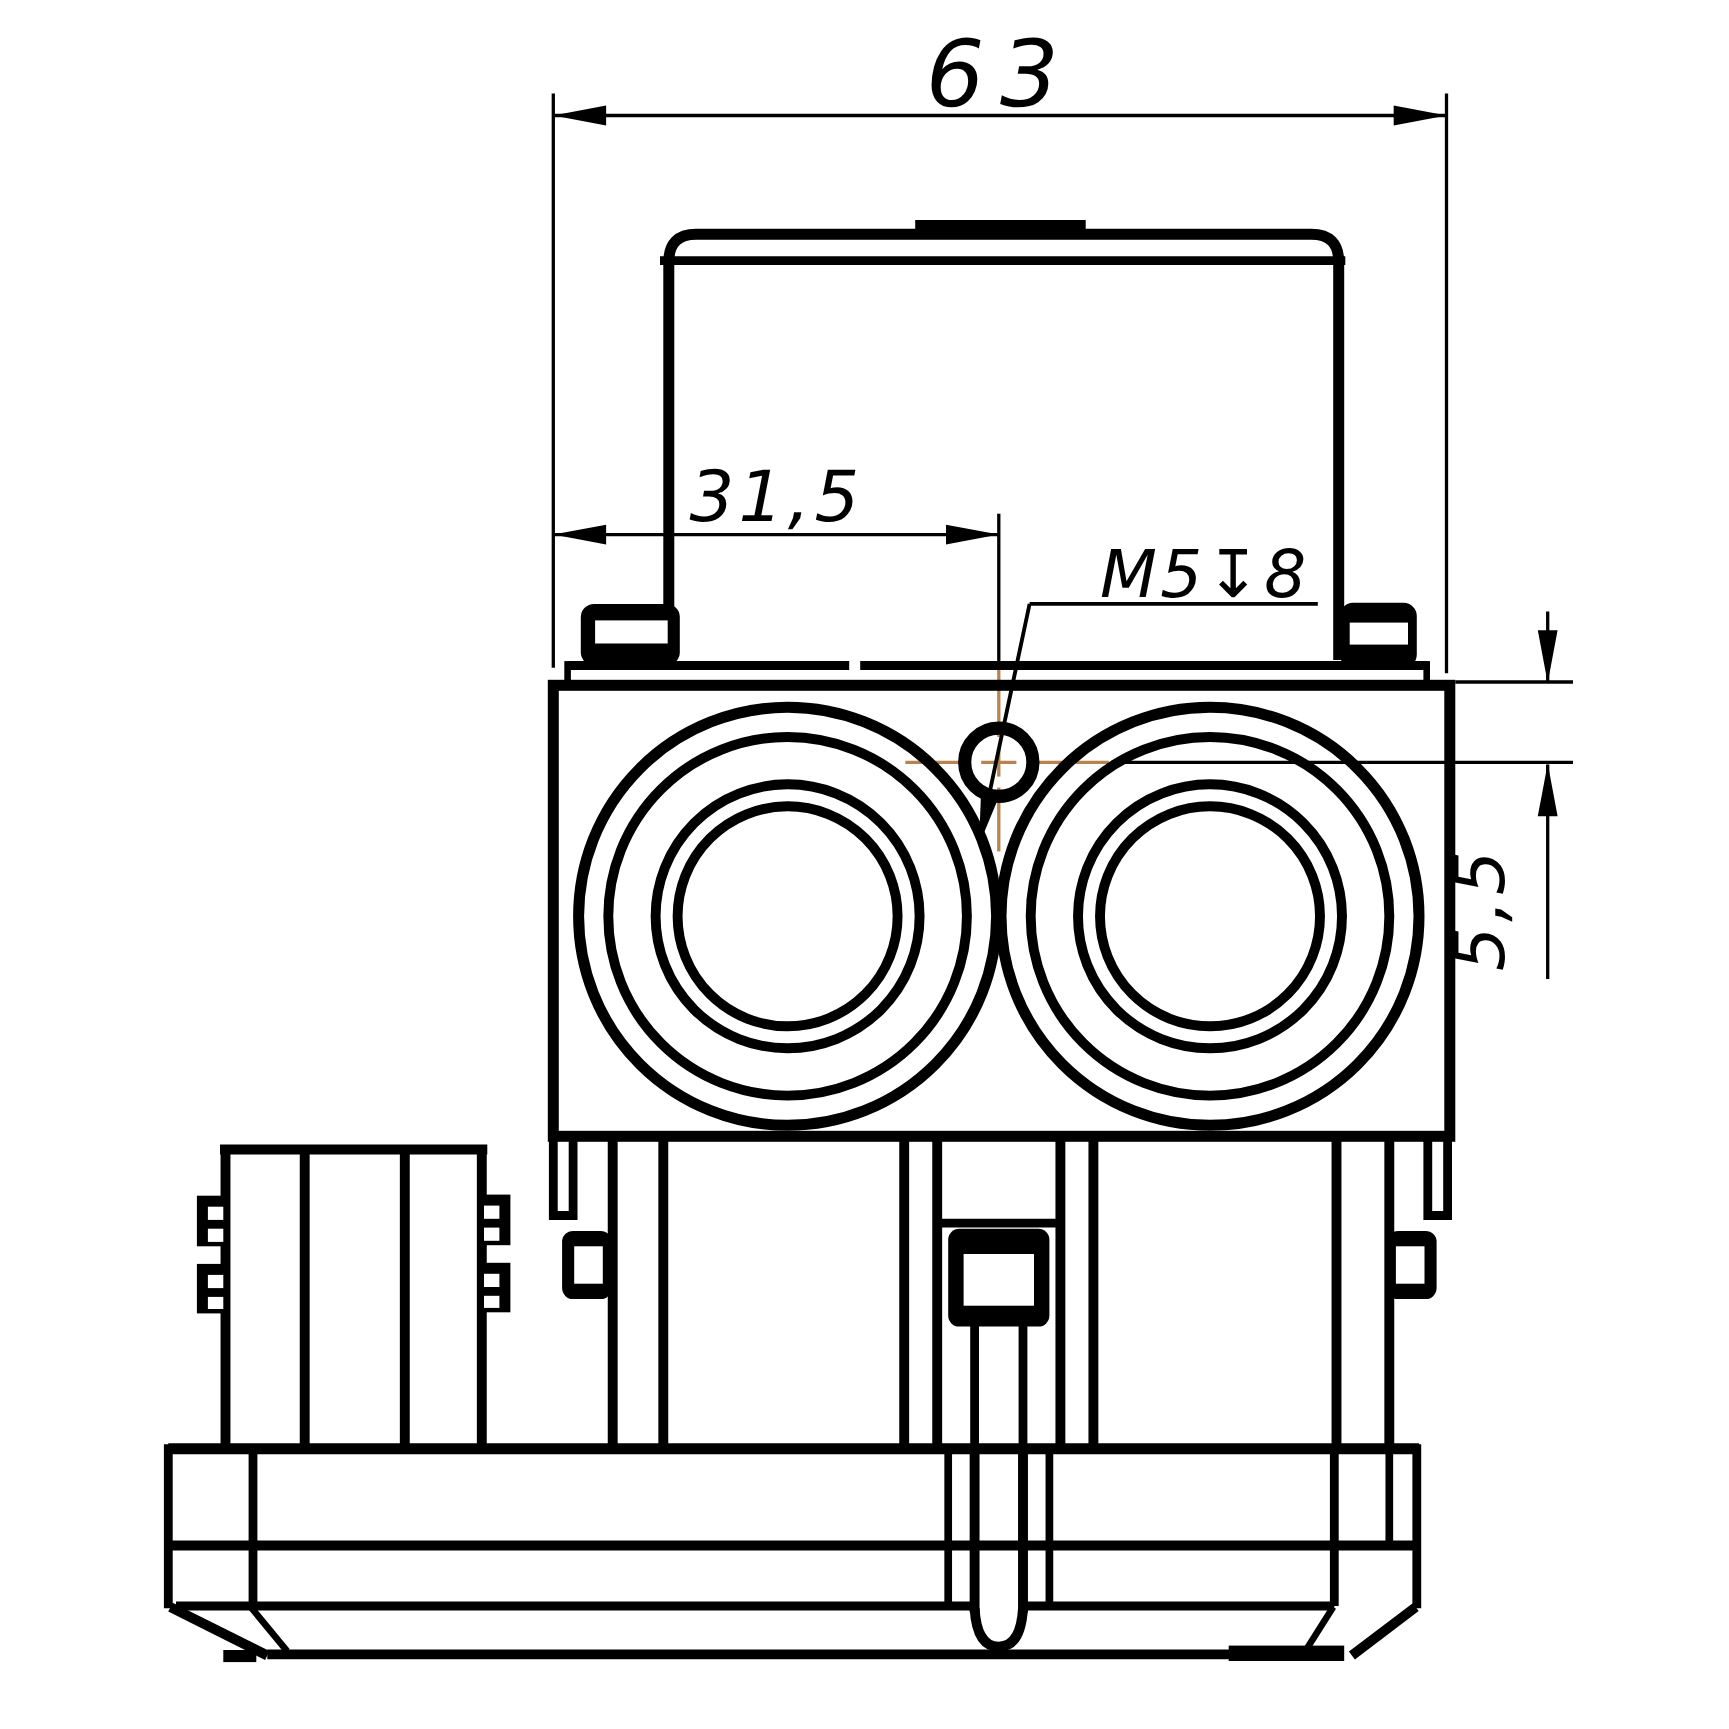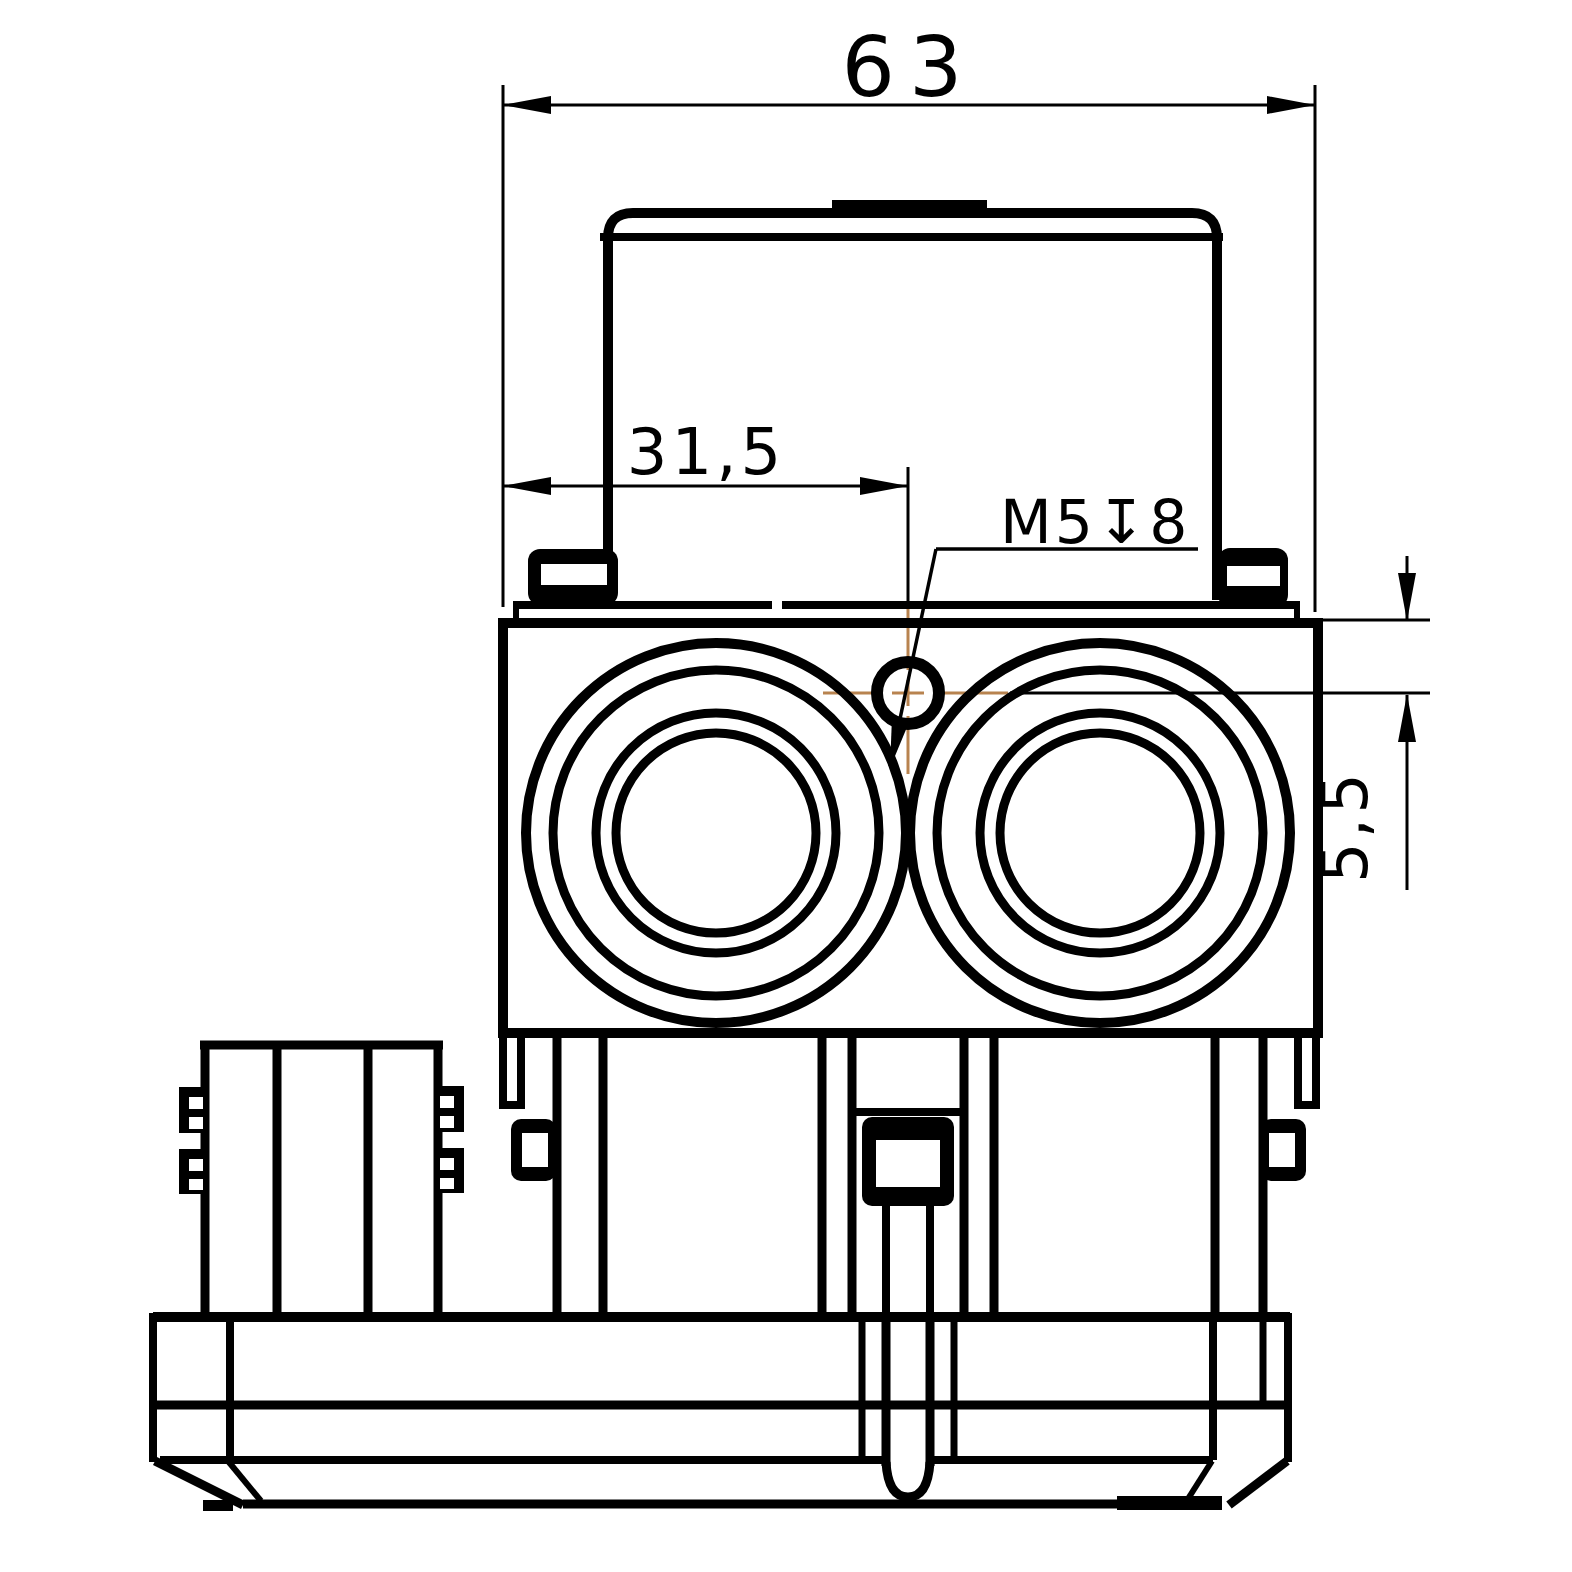--- a/index.html
+++ b/index.html
@@ -1,16 +1,16 @@
 <!DOCTYPE html>
 <html><head>
 <meta charset="utf-8">
 <style>
   html,body{margin:0;padding:0;background:#ffffff;}
-  .stage{width:1572px;height:1560px;position:relative;background:#ffffff;overflow:hidden;}
+  .stage{width:1572px;height:1560px;position:relative;background:#ffffff;overflow:hidden;font-style:italic;}
   svg{display:block;}
   text{font-family:"DejaVu Sans",sans-serif;fill:#000;}
   .dim-label{font-size:64px;letter-spacing:4px;}
   .dim-label-big{font-size:84px;letter-spacing:14px;}
   .callout-label{font-size:60px;letter-spacing:3px;}
 </style>
 </head>
 <body>
 
 <div class="stage">

